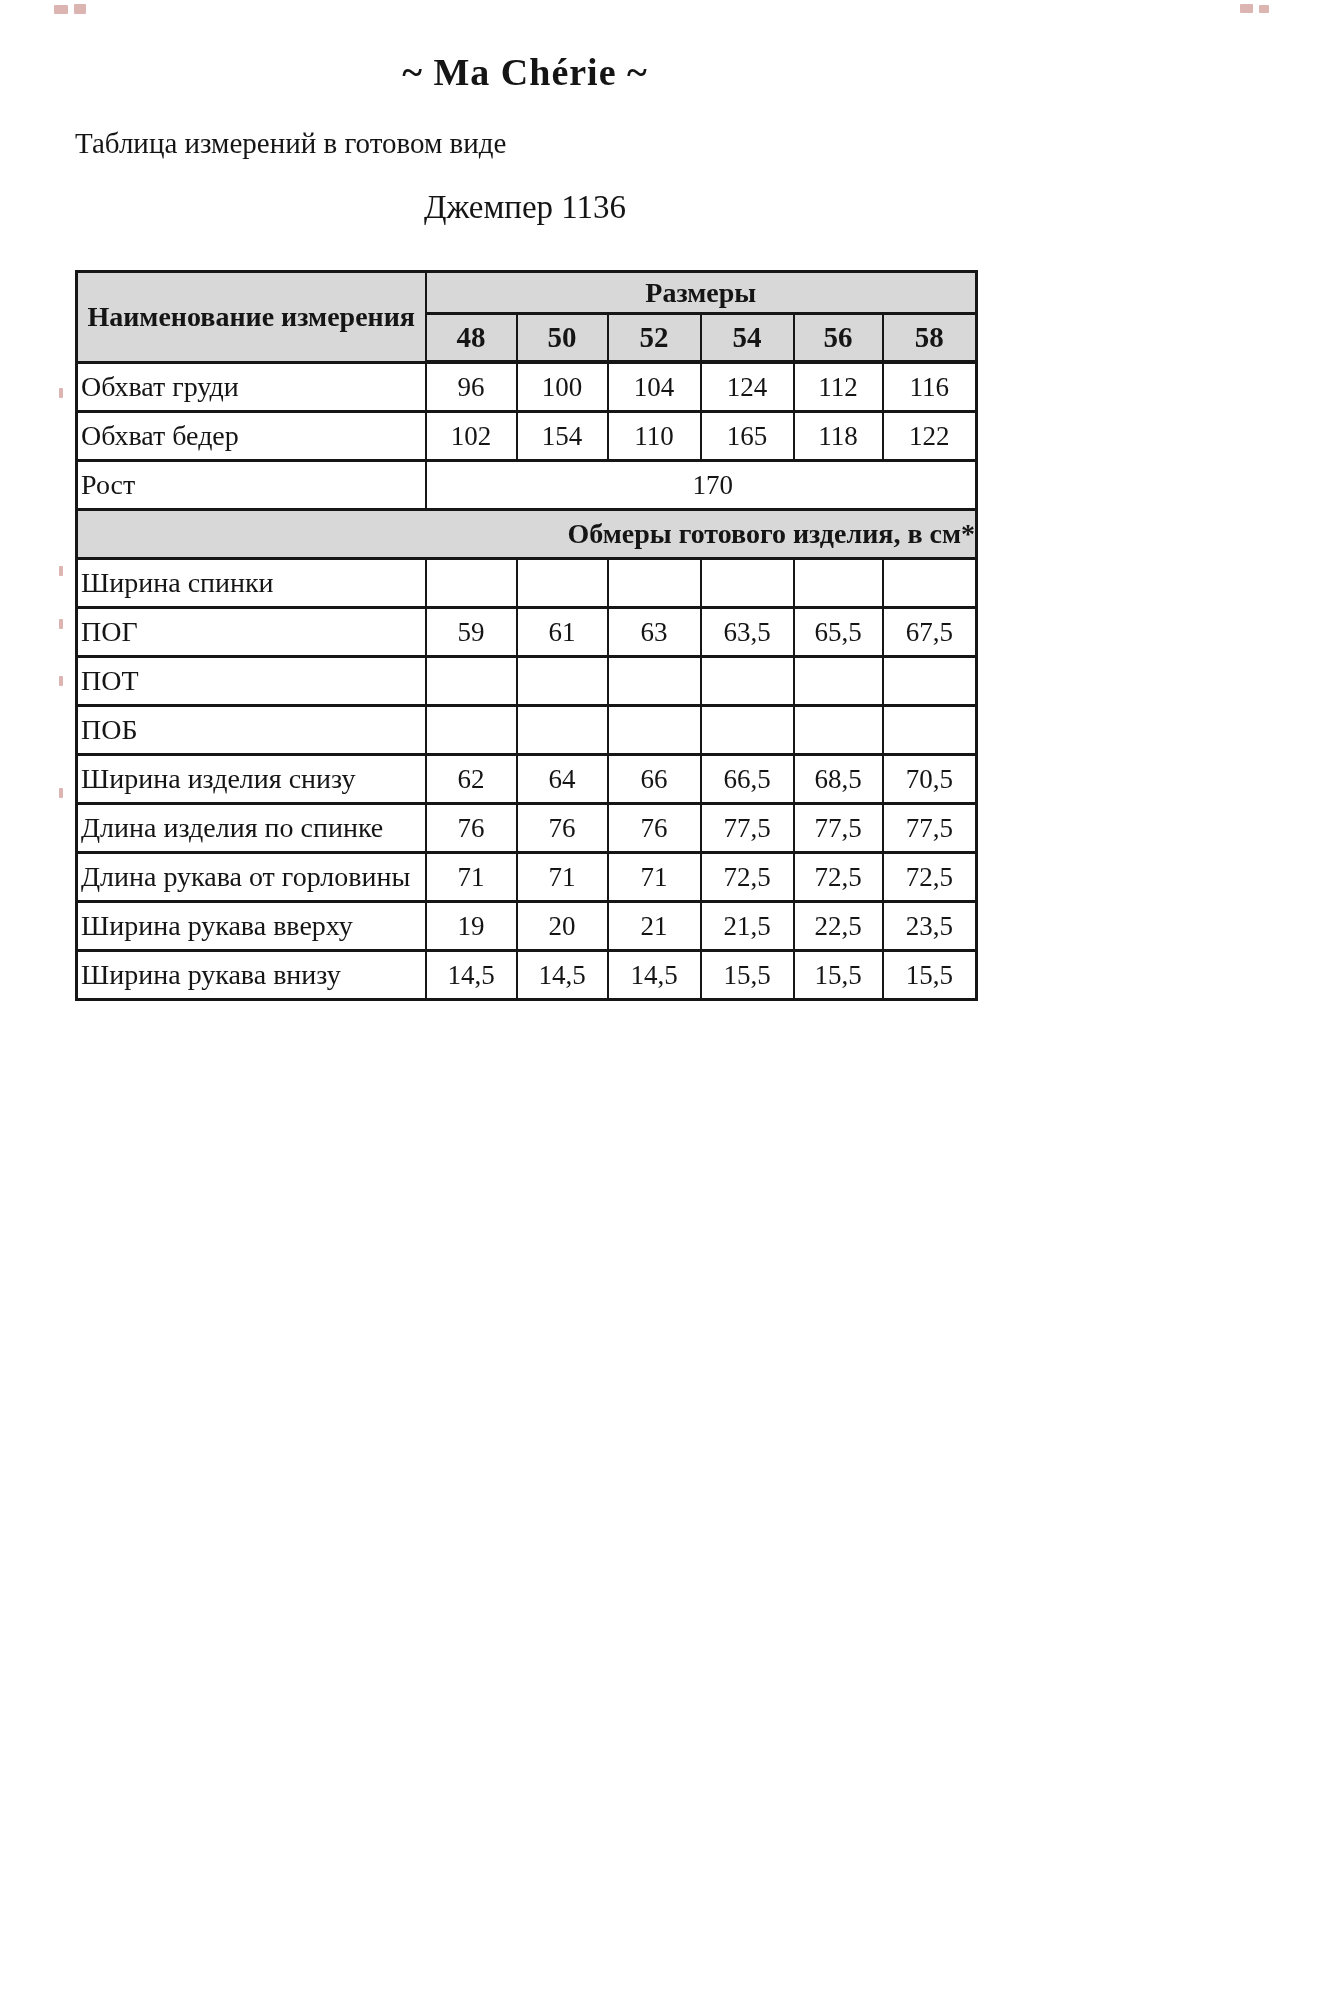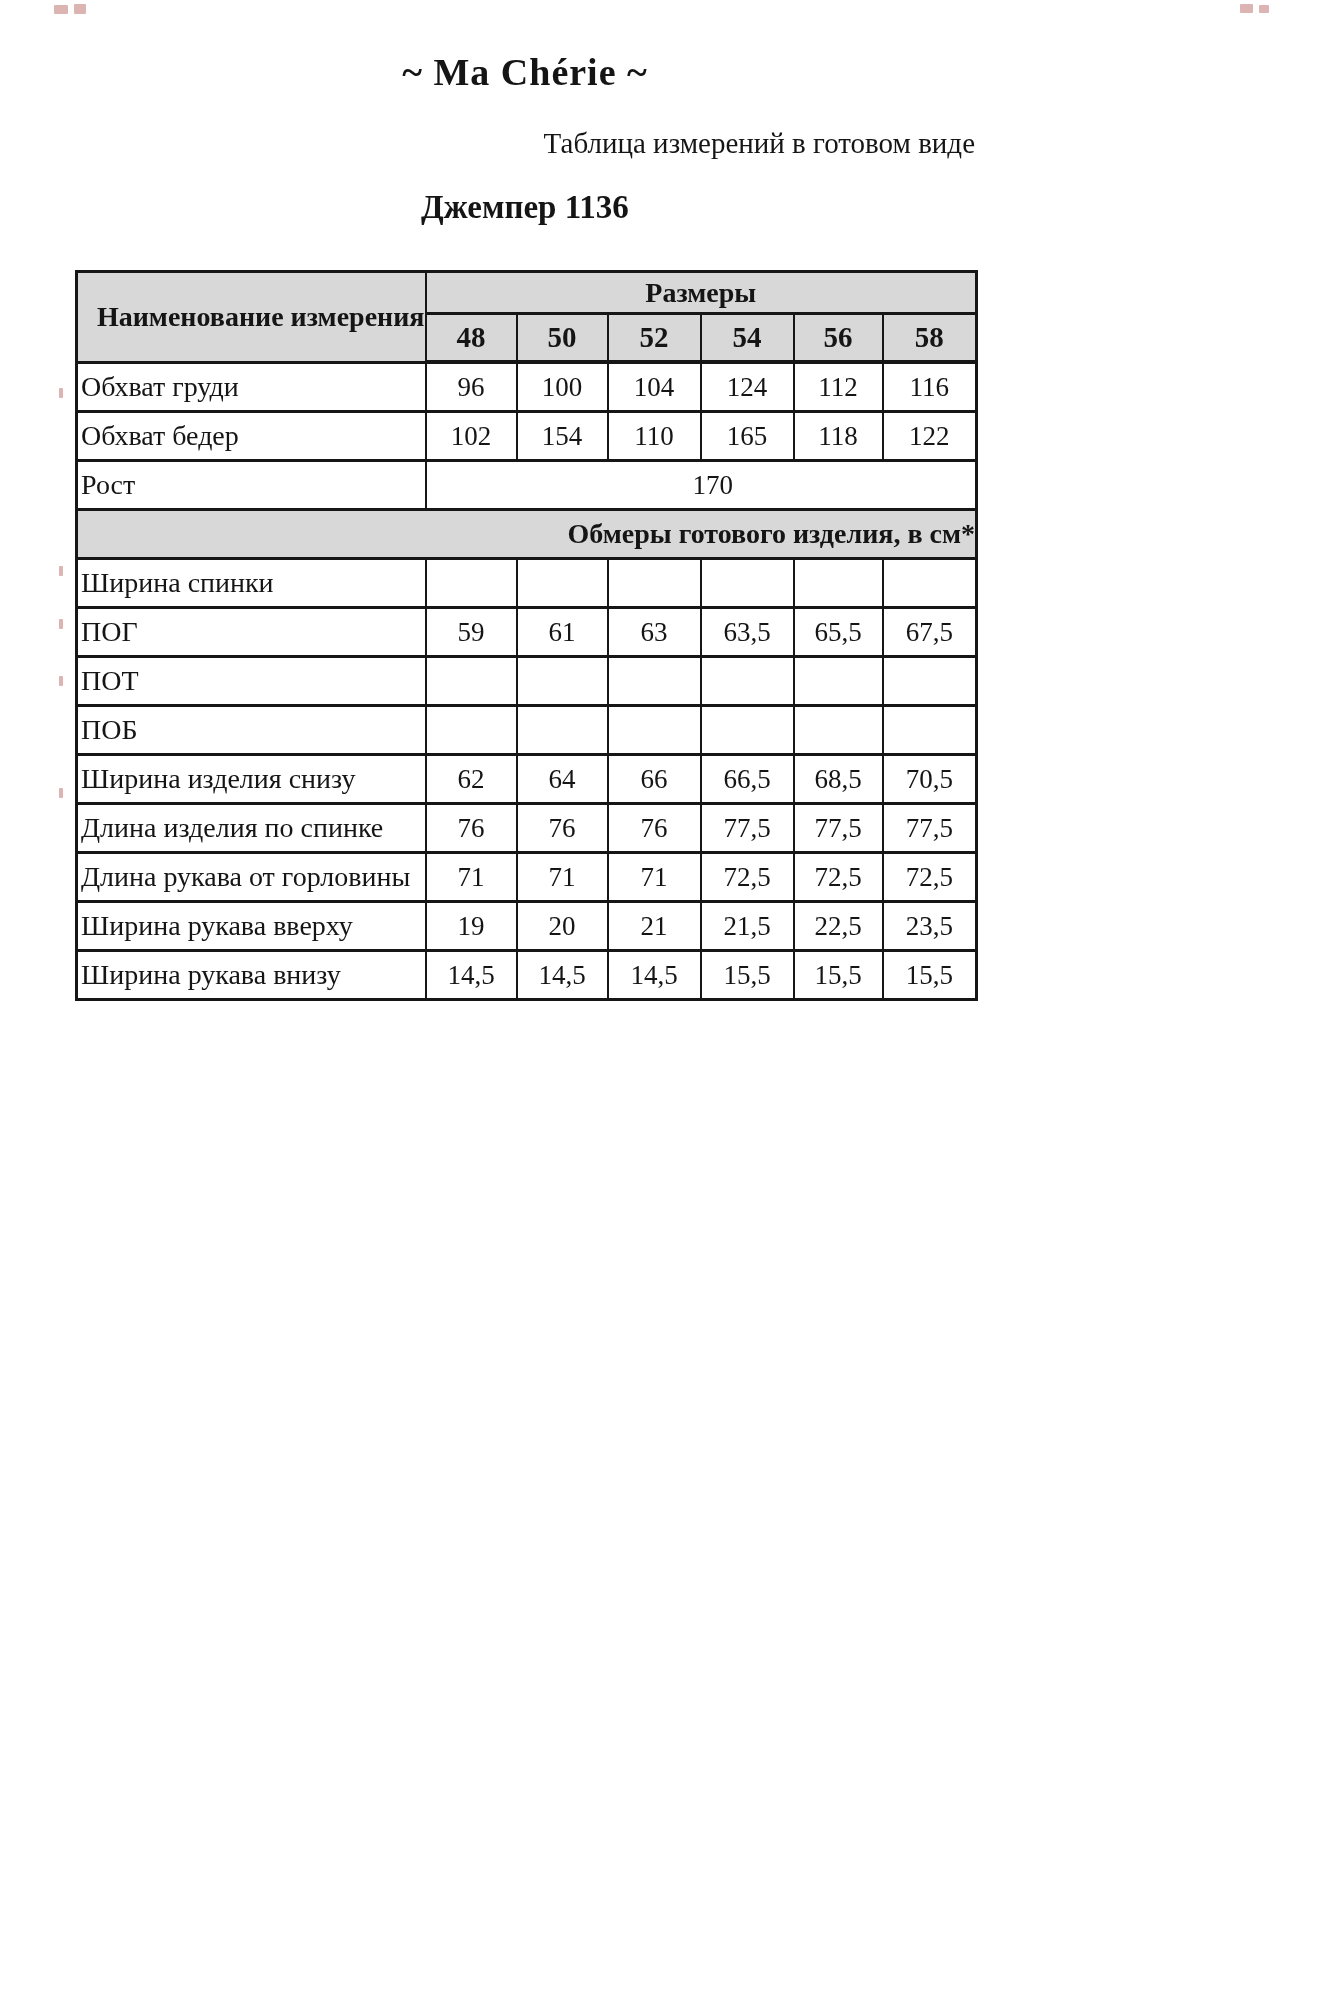--- a/index.html
+++ b/index.html
@@ -18,25 +18,25 @@
     position:relative;
     overflow:hidden;
   }
   .page{position:absolute;inset:0;}
   .brand{
     position:absolute;top:50px;left:75px;width:900px;
     text-align:center;font-weight:bold;font-size:38px;letter-spacing:1px;
   }
   .subtitle{
     position:absolute;top:127px;left:75px;width:900px;
-    text-align:right;font-size:29px;
+    text-align:left;font-size:29px;
   }
   .product{
     position:absolute;top:189px;left:75px;width:900px;
-    text-align:center;font-weight:bold;font-size:33px;
+    text-align:center;font-weight:normal;font-size:33px;
   }
   table.size-table{
     position:absolute;top:270px;left:75px;
     width:900px;table-layout:fixed;
     border-collapse:collapse;
     border:3px solid var(--border);
   }
   .size-table th,.size-table td{
     border-left:2px solid var(--border);
     border-right:2px solid var(--border);
@@ -45,21 +45,21 @@
     vertical-align:middle;
     padding:0;
     overflow:hidden;
     white-space:nowrap;
   }
   thead tr.hrow1 th{height:39px;}
   thead tr.hrow2 th{height:45px;border-bottom-width:4px;}
   tbody td{height:46px;}
   th.name-col{
     background:var(--header-bg);
-    font-weight:bold;text-align:right;font-size:28px;
+    font-weight:bold;text-align:center;font-size:28px;
   }
   th.sizes-label{
     background:var(--header-bg);
     font-weight:bold;text-align:center;font-size:28px;
   }
   th.size-col{
     background:var(--header-bg);
     font-weight:bold;text-align:center;font-size:29px;
   }
   td.label-cell{text-align:left;padding-left:3px;font-size:28px;}

